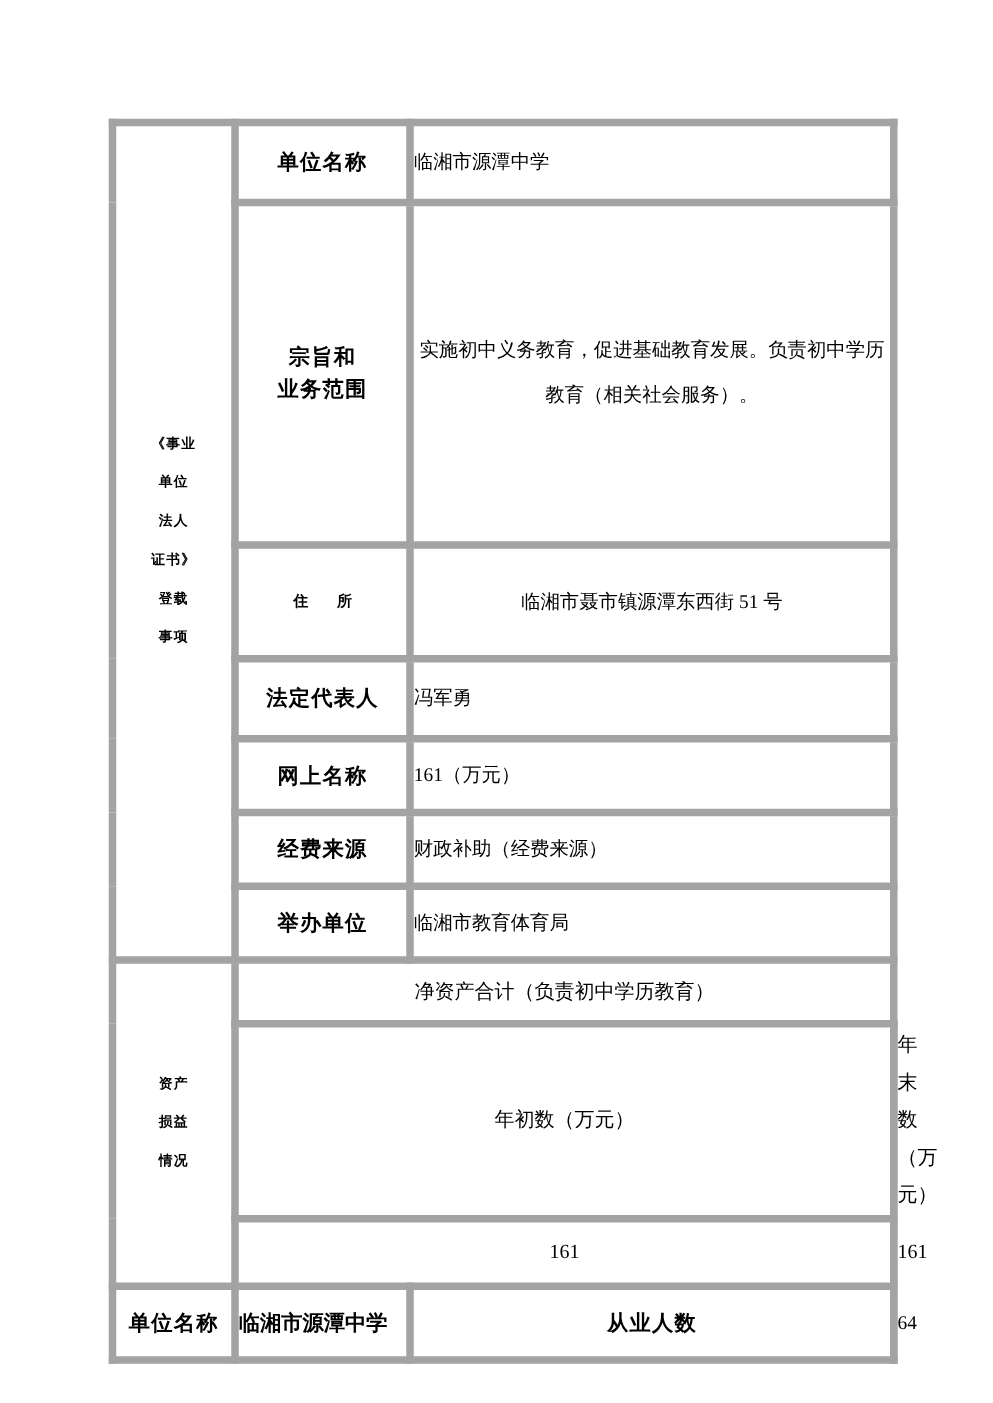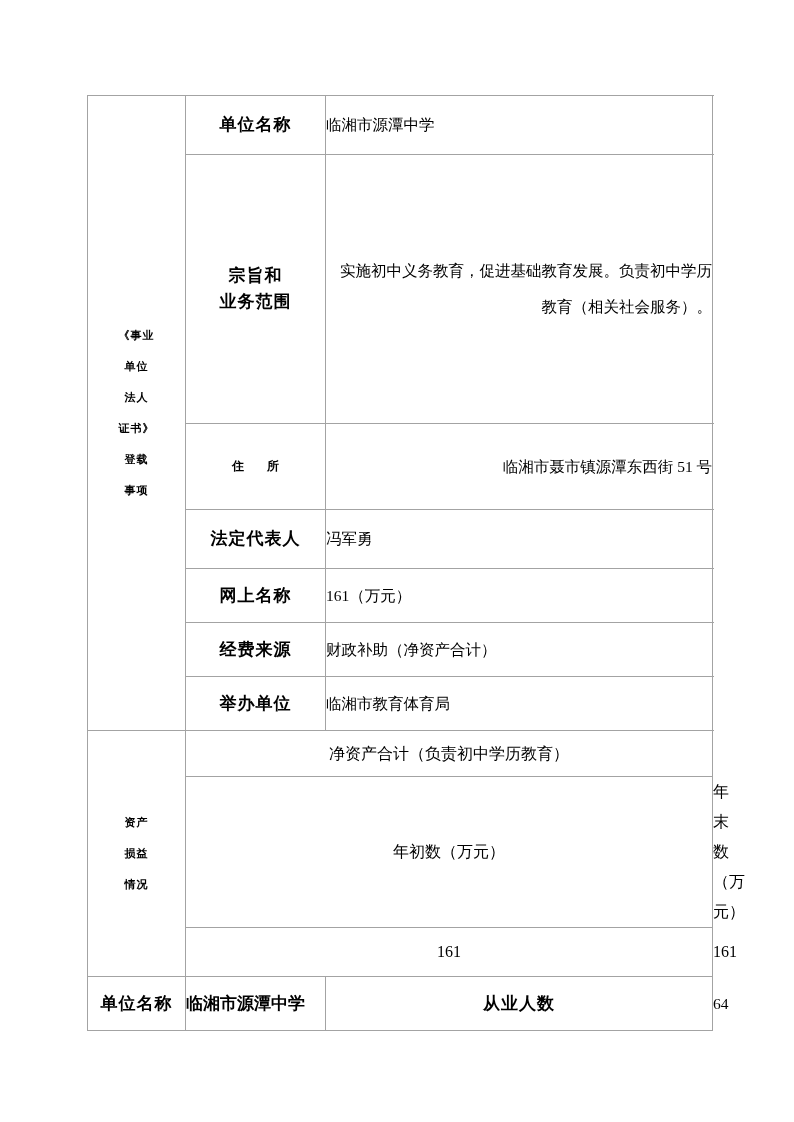--- a/index.html
+++ b/index.html
@@ -26,21 +26,21 @@
     left: 87px;
     top: 95px;
     width: 625px;
   }
   table.doc {
     border-collapse: collapse;
     width: 625px;
     table-layout: fixed;
   }
   table.doc td {
-    border: 1px solid #a3a3a3;
+    border: 6px solid #a3a3a3;
     padding: 0;
     vertical-align: middle;
   }
   
   .c1 { width: 98px; }
   .c2 { width: 140px; }
   .c3 { width: 387px; }
 
   .label-v {
     text-align: center;
@@ -66,21 +66,21 @@
   .val {
     font-size: 15.5px;
     padding: 6px 0 6px 10px;
     line-height: 32px;
     text-align: left;
   }
   .val-multiline {
     font-size: 15.5px;
     padding: 16px 12px 10px 10px;
     line-height: 36px;
-    text-align: right;
+    text-align: center;
     vertical-align: top;
   }
   .val-center {
     font-size: 16px;
     text-align: center;
     line-height: 30px;
     padding: 7px 0;
   }
   .val-num {
     font-size: 16px;
@@ -152,21 +152,21 @@
           <td class="c3 val h-rep" colspan="2">冯军勇</td>
         </tr>
 
         <tr>
           <td class="c2 label-c h-fund">网上名称</td>
           <td class="c3 val h-fund" colspan="2">161（万元）</td>
         </tr>
 
         <tr>
           <td class="c2 label-c h-src">经费来源</td>
-          <td class="c3 val h-src" colspan="2">财政补助（净资产合计）</td>
+          <td class="c3 val h-src" colspan="2">财政补助（经费来源）</td>
         </tr>
 
         <tr>
           <td class="c2 label-c h-org">举办单位</td>
           <td class="c3 val h-org" colspan="2">临湘市教育体育局</td>
         </tr>
 
         <tr>
           <td class="c1 label-v" rowspan="3">
             <span class="stack">

